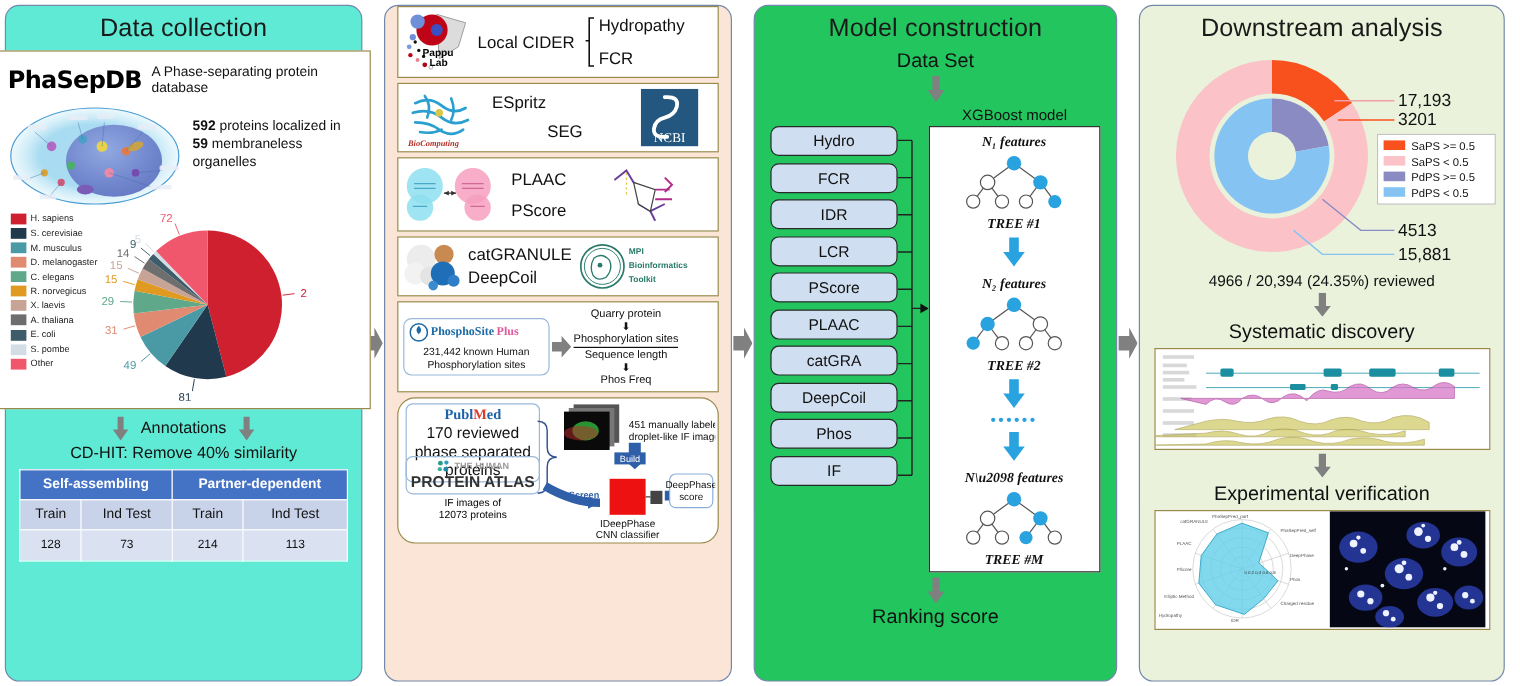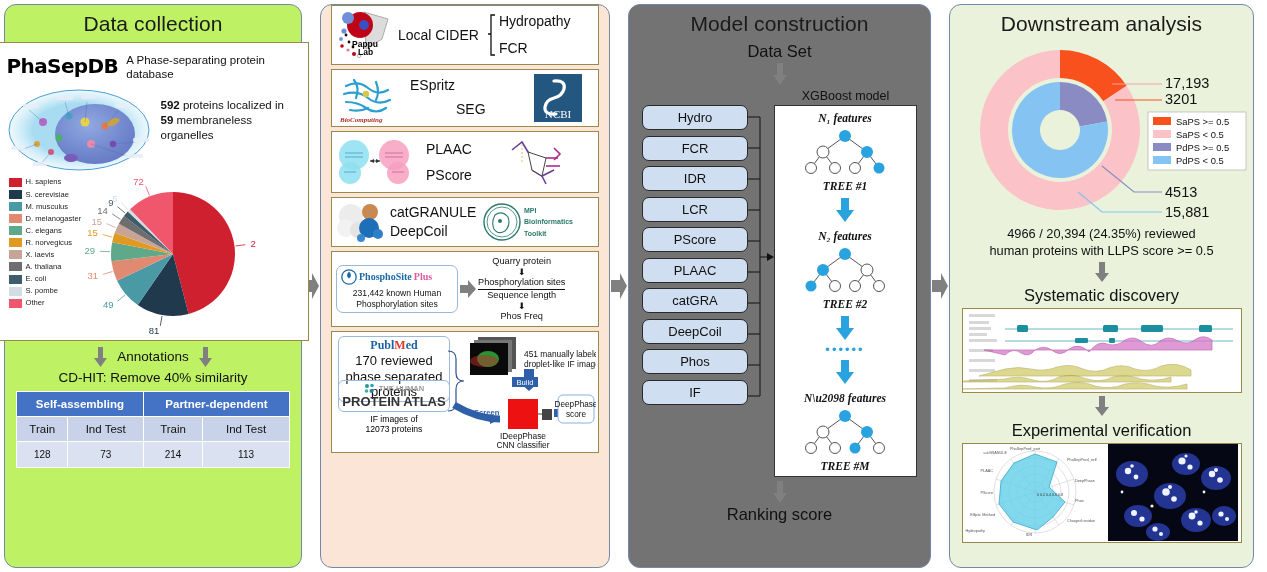--- a/index.html
+++ b/index.html
@@ -12,23 +12,23 @@
   .board { position: relative; width: 1267px; height: 572px; display: flex; align-items: stretch; }
 
   .panel {
     position: relative;
     border: 1.5px solid #7389ab;
     border-radius: 12px;
     margin: 4px 0;
     display: flex; flex-direction: column;
     align-items: center;
   }
-  .p1 { background: #bef264; width: 298px; margin-left: 4px; }
+  .p1 { background: #5eead4; width: 298px; margin-left: 4px; }
   .p2 { background: #fae5d7; width: 290px; }
-  .p3 { background: #737373; width: 303px; }
+  .p3 { background: #22c55e; width: 303px; }
   .p4 { background: #eaf2db; width: 305px; margin-right: 4px; }
 
   .panel-title {
     font-size: 21px; color: #1a1a1a; text-align: center;
     margin-top: 7px; margin-bottom: 6px; letter-spacing: .1px;
   }
 
   
   .conn { width: 18px; display: flex; align-items: center; justify-content: center; }
   .conn svg { display: block; }
@@ -438,21 +438,21 @@
       <div style="font-size:9.2px; color:#111; text-align:center; line-height:1.18;">
         <div>Quarry protein</div>
         <div style="font-size:9px;">⬇</div>
         <div style="border-bottom:1px solid #111; padding-bottom:1px;">Phosphorylation sites</div>
         <div>Sequence length</div>
         <div style="font-size:9px;">⬇</div>
         <div>Phos Freq</div>
       </div>
     </div>
 
-    <div class="card" style="height:122px; padding:3px 4px; position:relative;">
+    <div class="card" style="height:122px; padding:3px 4px; position:relative;border-radius:15px;">
       <div style="border:1px solid #9ab8d8; border-radius:6px; padding:1px 3px; width:112px; position:absolute; left:6px; top:4px;">
         <div style="text-align:center; font-size:12px; font-weight:bold; font-family:'Liberation Serif',serif;"><span style="color:#1b62a8;">Publ</span><span style="color:#e03a2a;">M</span><span style="color:#1b62a8;">ed</span></div>
         <div style="font-size:13px; text-align:center; line-height:1.2; color:#111;">170 reviewed phase separated proteins</div>
       </div>
       <div style="border:1px solid #9ab8d8; border-radius:6px; padding:2px 3px; width:112px; position:absolute; left:6px; top:48px;">
         <div style="display:flex; align-items:center; gap:3px; justify-content:center;">
           <svg width="12" height="11" viewBox="0 0 12 11">
             <circle cx="3" cy="3" r="2" fill="#2a9a8a"></circle>
               <circle cx="8" cy="2.5" r="1.8" fill="#2aa0c0"></circle>
             <circle cx="2.5" cy="8" r="1.8" fill="#3ab0a0"></circle>
@@ -654,21 +654,20 @@
           <rect x="201" y="101" width="18" height="8" fill="#8b8bc4"></rect>
           <text x="224" y="109" font-size="9.4" font-family="Liberation Sans, sans-serif" fill="#111">PdPS &gt;= 0.5</text>
           <rect x="201" y="114" width="18" height="8" fill="#85c3f2"></rect>
           <text x="224" y="122" font-size="9.4" font-family="Liberation Sans, sans-serif" fill="#111">PdPS &lt; 0.5</text>
         </g>
       </svg>
     </div>
 
     <div class="dn-caption">
       <div>4966 / 20,394 (24.35%) reviewed</div>
-      <div>human proteins with LLPS score &gt;= 0.5</div>
     </div>
 
     <svg class="dwn-arrow" width="16" height="20" viewBox="0 0 16 20" style="margin:2px 0;">
       <path d="M5 0h6v11h4l-7 9-7-9h4z" fill="#808080"></path>
     </svg>
 
     <div class="sec-title">Systematic discovery</div>
     <div class="track-card">
       <svg width="277" height="82" viewBox="0 0 277 82">
         <g fill="#d8d8d8">

